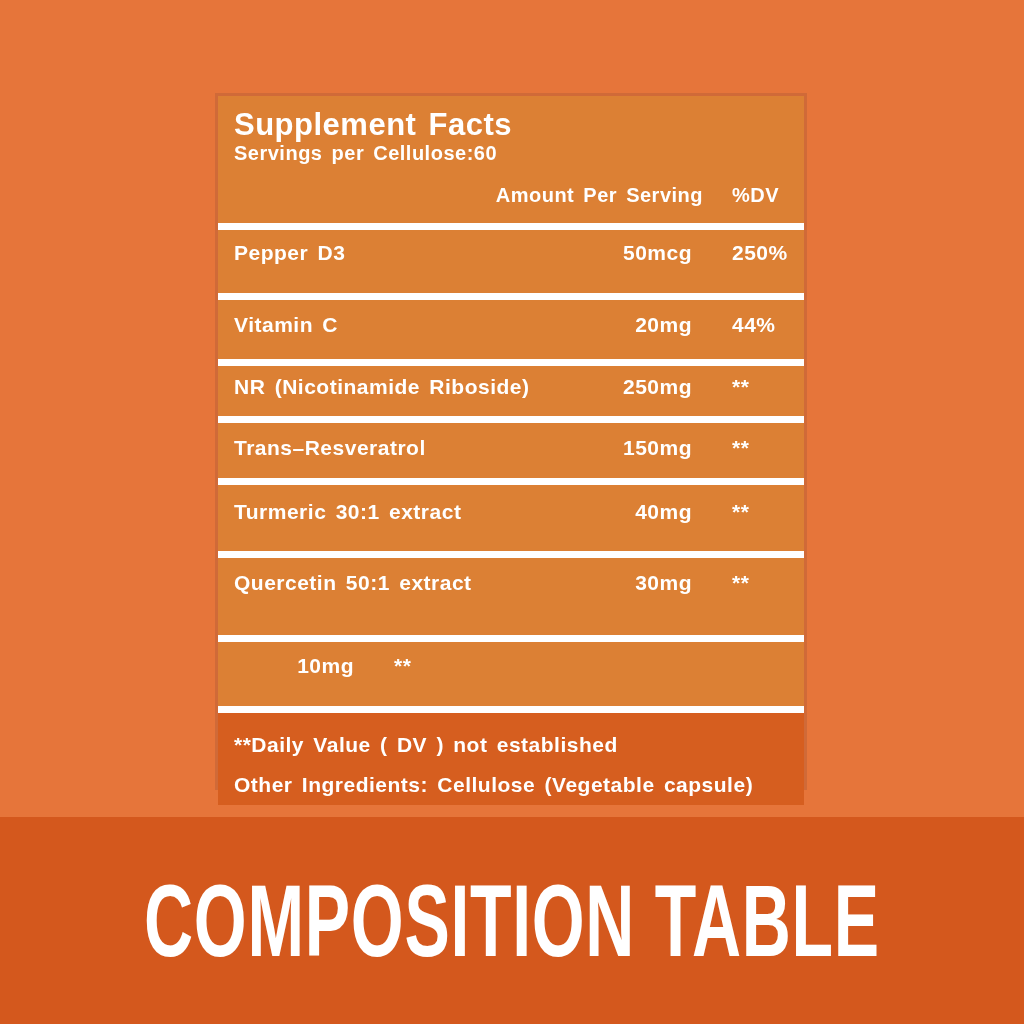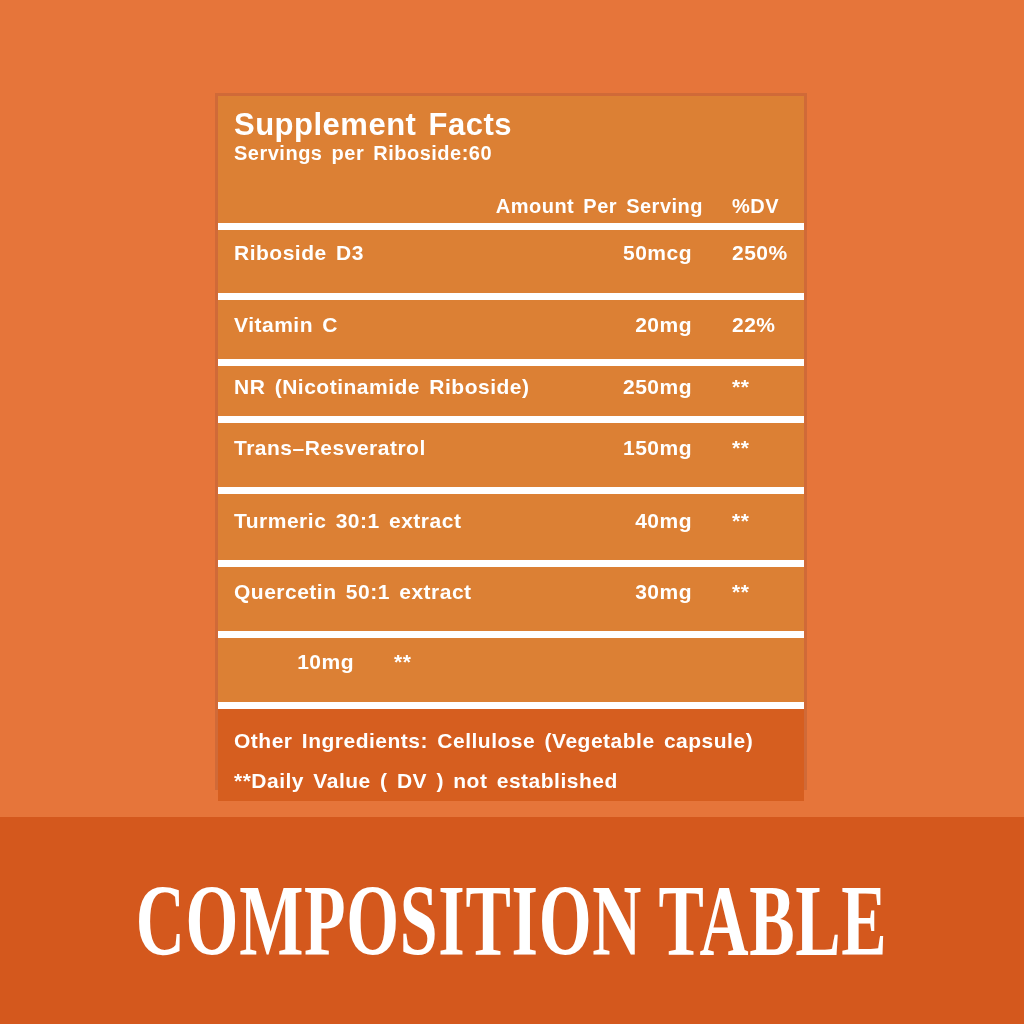--- a/index.html
+++ b/index.html
@@ -21,87 +21,87 @@
     display:flex; flex-direction:column;
     letter-spacing:.5px; word-spacing:3px;
   }
   .panel-header {
     height:127px; flex:0 0 auto;
     padding:12px 10px 0 16px;
     display:flex; flex-direction:column;border-radius:10px;
   }
   .sf-title { font-size:31px; line-height:34px; letter-spacing:.5px; }
   .sf-serving { font-size:20px; line-height:23px; }
-  .col-head { margin-top:auto; padding-bottom:5px; display:flex; align-items:flex-end; font-size:20px; }
+  .col-head { margin-top:auto; padding-bottom:16px; display:flex; align-items:flex-end; font-size:20px; }
   .spacer { flex:1; }
 
   .c-amt   { width:120px; text-align:right; margin-right:40px; flex:0 0 auto; white-space:nowrap; }
   .c-amt-h { text-align:right; margin-right:29px; flex:0 0 auto; white-space:nowrap; }
   .c-dv    { width:62px; flex:0 0 auto; white-space:nowrap; }
   .c-name  { flex:1; white-space:nowrap; }
 
   .t-row {
     border-top:7px solid #fff;
     display:flex; align-items:flex-start;
     padding:11px 10px 0 16px;
     font-size:21px; line-height:24px;
     flex:0 0 auto;
   }
   .h1{height:70px}.h2{height:66px; padding-top:13px}.h3{height:57px; padding-top:9px}
-  .h4{height:71px; padding-top:13px}.h5{height:73px; padding-top:15px}
-  .h6{height:71px; padding-top:13px}.h7{height:71px; padding-top:12px}
+  .h4{height:62px; padding-top:13px}.h5{height:73px; padding-top:15px}
+  .h6{height:84px; padding-top:13px}.h7{height:71px; padding-top:12px}
 
   .panel-footer {
     border-top:7px solid #fff;
     flex:1 1 auto;
     background: var(--footer-bg, #d65e1f);
     padding:12px 10px 0 16px;
     font-size:21px; line-height:40px;
   }
 
   
   .banner {
     position:absolute; left:0; top:817px;
     width:1024px; height:207px;
     background: var(--banner-bg, #d4581d);
-    display:flex; align-items:center; justify-content:center;font-family:Liberation Serif, serif;
+    display:flex; align-items:center; justify-content:center;
   }
   .banner-text {
     font-size:100px;
     letter-spacing:1px;
     white-space:nowrap;
     transform:scale(0.68, 1.02);
     transform-origin:center;
   }
 </style>
 </head>
 <body>
 
 <div class="panel">
 
   <div class="panel-header">
     <div class="sf-title">Supplement Facts</div>
-    <div class="sf-serving">Servings per Riboside:60</div>
+    <div class="sf-serving">Servings per Cellulose:60</div>
     <div class="col-head">
       <div class="spacer"></div>
       <div class="c-amt-h">Amount Per Serving</div>
       <div class="c-dv">%DV</div>
     </div>
   </div>
 
   <div class="t-row h1">
-    <div class="c-name">Riboside D3</div>
+    <div class="c-name">Pepper D3</div>
     <div class="c-amt">50mcg</div>
     <div class="c-dv">250%</div>
   </div>
 
   <div class="t-row h2">
     <div class="c-name">Vitamin C</div>
     <div class="c-amt">20mg</div>
-    <div class="c-dv">22%</div>
+    <div class="c-dv">44%</div>
   </div>
 
   <div class="t-row h3">
     <div class="c-name">NR (Nicotinamide Riboside)</div>
     <div class="c-amt">250mg</div>
     <div class="c-dv">**</div>
   </div>
 
   <div class="t-row h4">
     <div class="c-name">Trans–Resveratrol</div>
@@ -120,21 +120,21 @@
     <div class="c-amt">30mg</div>
     <div class="c-dv">**</div>
   </div>
 
   <div class="t-row h7">
     <div class="c-amt">10mg</div>
     <div class="c-dv">**</div>
   </div>
 
   <div class="panel-footer">
+    <div>**Daily Value ( DV ) not established</div>
     <div>Other Ingredients: Cellulose (Vegetable capsule)</div>
-    <div>**Daily Value ( DV ) not established</div>
   </div>
 
 </div>
 
 <div class="banner">
   <div class="banner-text">COMPOSITION TABLE</div>
 </div>
 
 </body></html>

